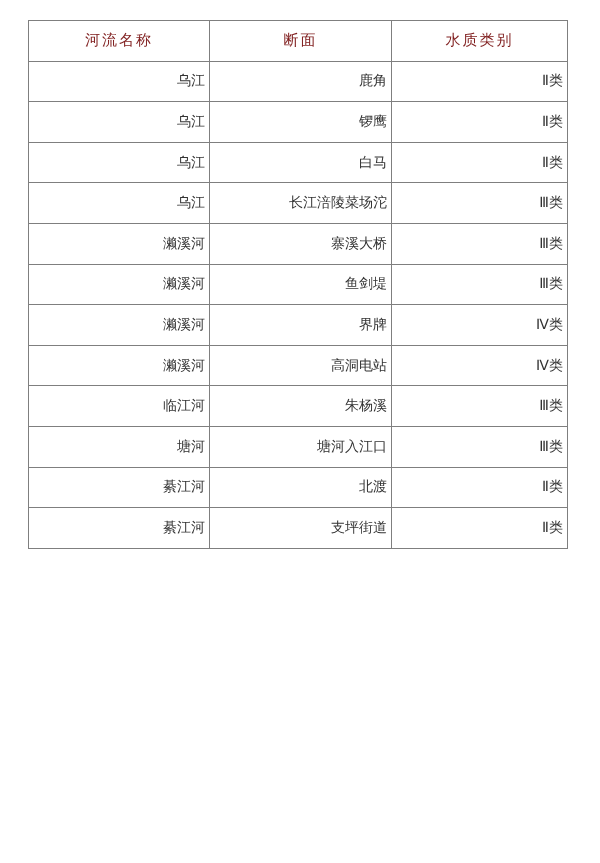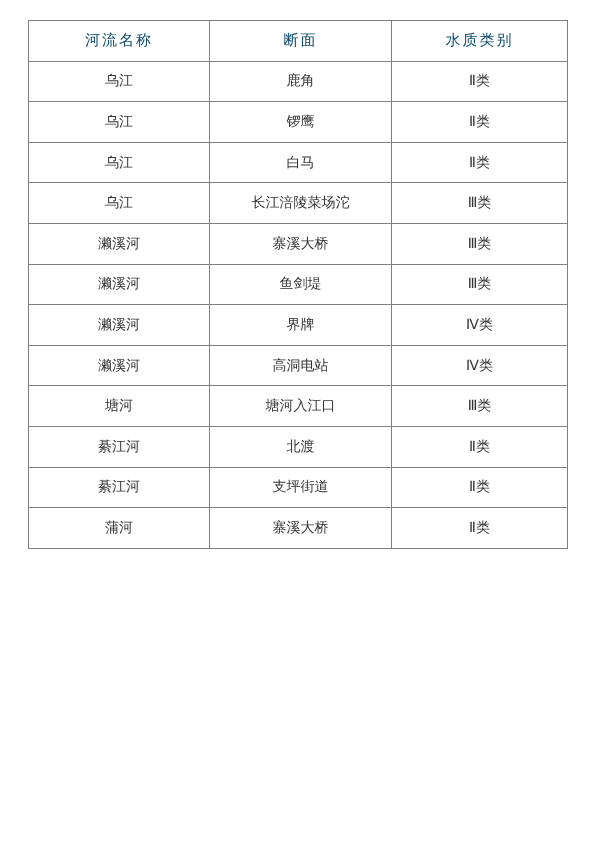--- a/index.html
+++ b/index.html
@@ -35,27 +35,28 @@
     text-align: center;
     vertical-align: middle;
     padding: 0 4px;
     overflow: hidden;
     white-space: nowrap;
   }
   table.data-table th {
     font-family: "Liberation Serif", "DejaVu Serif", serif;
     font-weight: normal;
     font-size: 15px;
-    color: #0c4a6e;
+    color: #7f1d1d;
     letter-spacing: 2px;
     margin-left: 40px;
   }
   table.data-table td {
     font-size: 14px;
     color: #333333;
+    text-align: right;
   }
 </style>
 </head>
 <body>
 
 <div class="page">
   <table class="data-table">
     <colgroup>
       <col class="c1">
         <col class="c2">
@@ -103,34 +104,34 @@
         <td>濑溪河</td>
         <td>界牌</td>
         <td>Ⅳ类</td>
       </tr>
       <tr>
         <td>濑溪河</td>
         <td>高洞电站</td>
         <td>Ⅳ类</td>
       </tr>
       <tr>
+        <td>临江河</td>
+        <td>朱杨溪</td>
+        <td>Ⅲ类</td>
+      </tr>
+      <tr>
         <td>塘河</td>
         <td>塘河入江口</td>
         <td>Ⅲ类</td>
       </tr>
       <tr>
         <td>綦江河</td>
         <td>北渡</td>
         <td>Ⅱ类</td>
       </tr>
       <tr>
         <td>綦江河</td>
         <td>支坪街道</td>
         <td>Ⅱ类</td>
       </tr>
-      <tr>
-        <td>蒲河</td>
-        <td>寨溪大桥</td>
-        <td>Ⅱ类</td>
-      </tr>
     </tbody>
   </table>
 </div>
 
 </body></html>

